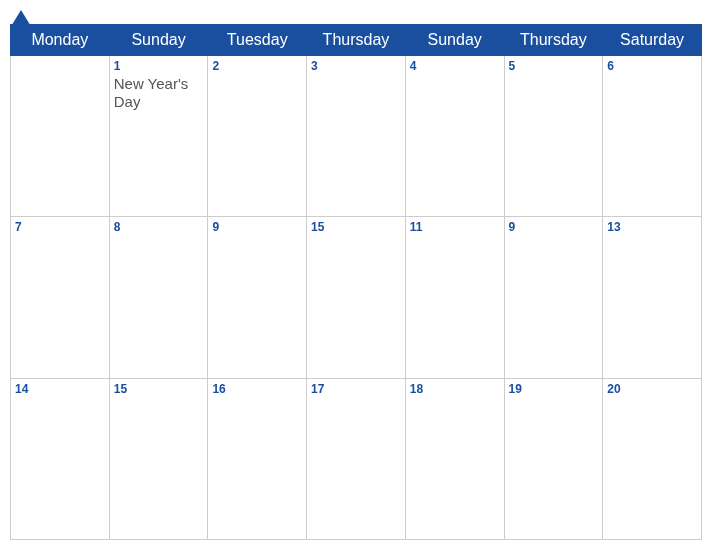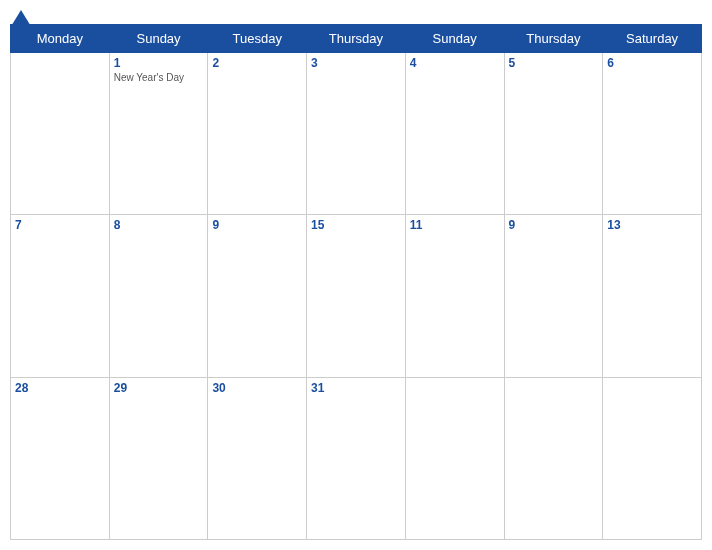--- a/index.html
+++ b/index.html
@@ -71,40 +71,40 @@
     }
     .calendar-table {
       width: 100%;
       flex: 1;
       border-collapse: collapse;
     }
     .calendar-table th {
       background-color: #1a4fa0;
       color: #fff;
       text-align: center;
-      font-size: 13px;
+      font-size: 16px;
       font-weight: normal;
       padding: 6px 2px;
       border: 1px solid #1a4fa0;
     }
     .calendar-table td {
       border: 1px solid #ccc;
       vertical-align: top;
       padding: 3px 4px;
       width: calc(100% / 7);
       height: 72px;
     }
     .day-number {
       font-size: 12px;
       font-weight: bold;
       color: #1a4fa0;
       display: block;
     }
     .holiday-label {
-      font-size: 10px;
+      font-size: 15px;
       color: #555;
       display: block;
       margin-top: 2px;
       line-height: 1.2;
     }
   </style>
 </head>
 <body>
 
 <div class="calendar-wrapper">
@@ -177,30 +177,36 @@
           </td>
           <td>
             <span class="day-number">9</span>
           </td>
           <td>
             <span class="day-number">13</span>
           </td>
         </tr>
         <tr>
           <td>
-            <span class="day-number">28</span>
-          </td>
-          <td>
-            <span class="day-number">29</span>
-          </td>
-          <td>
-            <span class="day-number">30</span>
-          </td>
-          <td>
-            <span class="day-number">31</span>
-          </td>
-          <td></td>
-          <td></td>
-          <td></td>
+            <span class="day-number">14</span>
+          </td>
+          <td>
+            <span class="day-number">15</span>
+          </td>
+          <td>
+            <span class="day-number">16</span>
+          </td>
+          <td>
+            <span class="day-number">17</span>
+          </td>
+          <td>
+            <span class="day-number">18</span>
+          </td>
+          <td>
+            <span class="day-number">19</span>
+          </td>
+          <td>
+            <span class="day-number">20</span>
+          </td>
         </tr>
       </tbody>
   </table>
 </div>
 
 </body></html>

